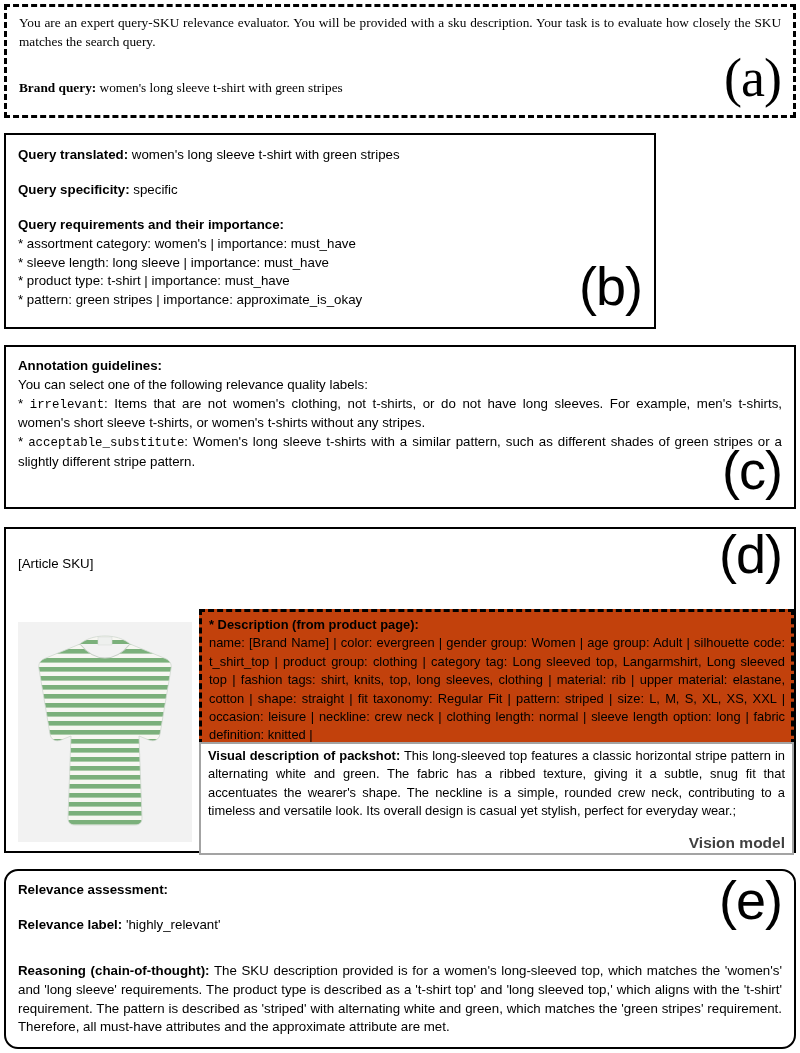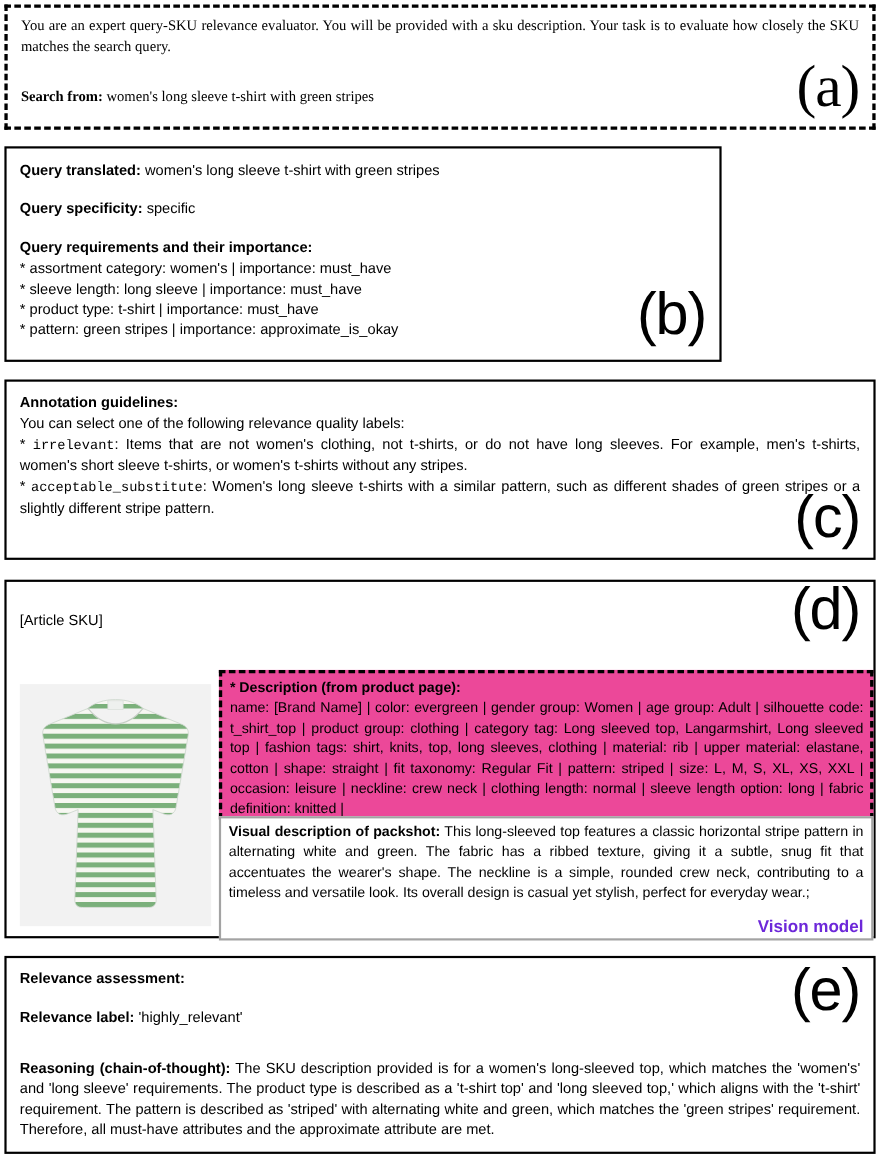--- a/index.html
+++ b/index.html
@@ -67,55 +67,55 @@
     overflow: hidden;
   }
 
   #desc-box {
     position: absolute;
     left: 193px; top: 80px;
     width: 595px; height: 136px;
     border: 3px dashed #000;
     border-bottom: none;
     padding: 4px 6px 0 7px;
-    background: #ec4899;
+    background: #c2410c;
   }
   #desc-box .txt { font-size: 12.9px; line-height: 1.425; }
 
   #vision-box {
     position: absolute;
     left: 193px; top: 213px;
     width: 595px; height: 113px;
     border: 2px solid #a3a3a3;
     padding: 3px 7px 0 7px;
     background: #fff;
   }
   #vision-box .txt { font-size: 12.9px; line-height: 1.42; }
   #vision-label {
     position: absolute; right: 7px; bottom: 1px;
-    color: #6d28d9; font-size: 15.5px; font-weight: bold;
+    color: #404040; font-size: 15.5px; font-weight: bold;
     font-family: "Liberation Sans", sans-serif;
   }
 
   
-  #panel-e { left: 4px; top: 869px; width: 792px; height: 180px; padding: 10px 12px 0 12px; }
+  #panel-e { left: 4px; top: 869px; width: 792px; height: 180px; padding: 10px 12px 0 12px; border-radius: 14px; }
 
   .stripes {
     position: absolute; inset: 0;
   }
 </style>
 </head>
 <body>
 
 <div class="panel dashed" id="panel-a">
   <div class="txt">You are an expert query-SKU relevance evaluator. You will be provided with a sku description. Your task is to evaluate how closely the SKU matches the search query.</div>
   <div class="gap-md"></div>
   <div class="gap-sm"></div>
   <div class="txt txt-nj">
-    <b>Search from:</b>
+    <b>Brand query:</b>
     <span>women's long sleeve t-shirt with green stripes</span>
   </div>
   <div class="panel-label" style="right:12px; top:44px;">(a)</div>
 </div>
 
 <div class="panel solid" id="panel-b">
   <div class="txt txt-nj">
     <b>Query translated:</b>
     <span>women's long sleeve t-shirt with green stripes</span>
   </div>

